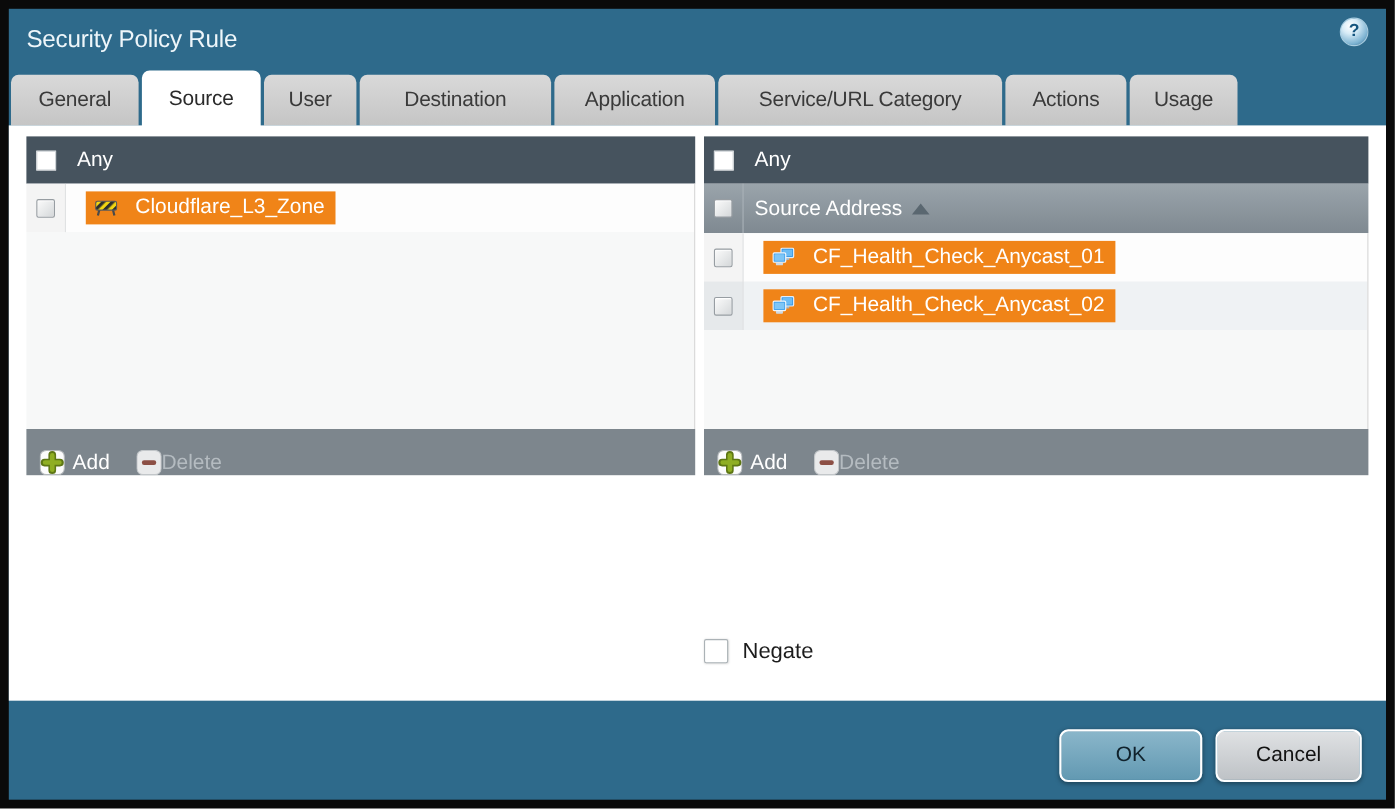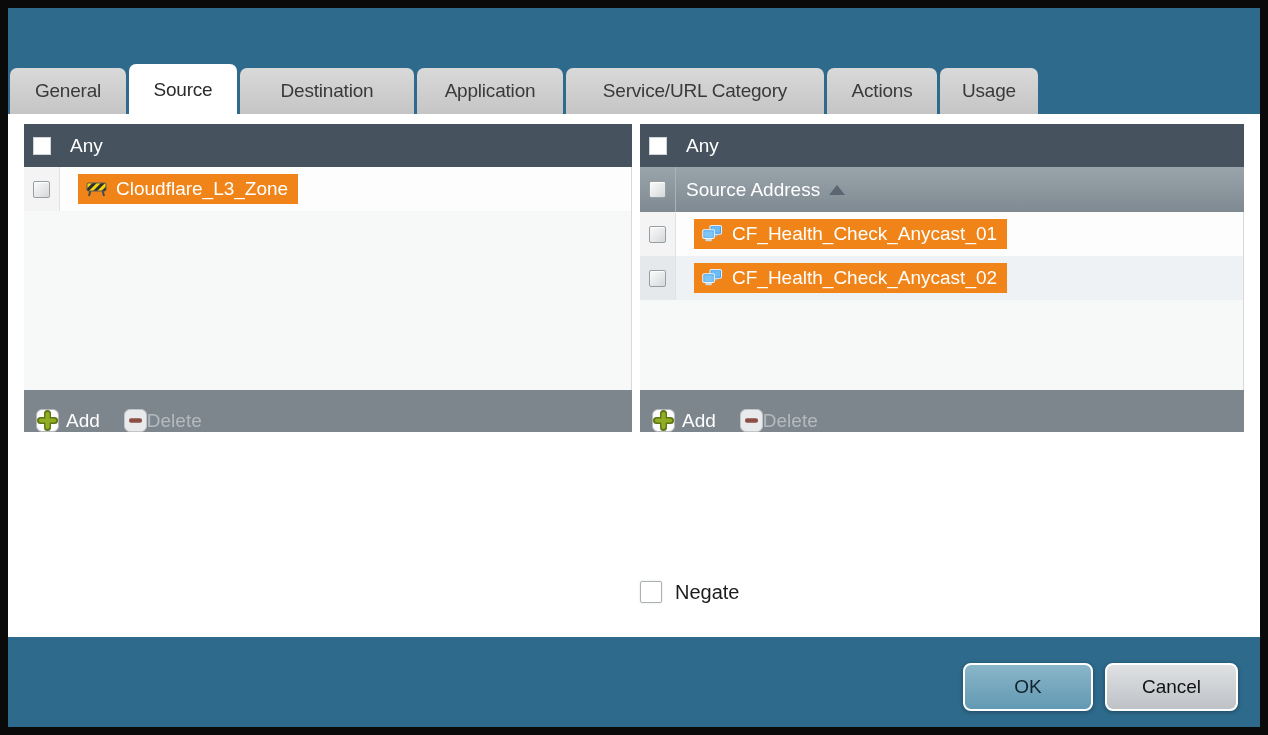--- a/index.html
+++ b/index.html
@@ -81,21 +81,21 @@
   .row { height:44px; display:flex; align-items:stretch; }
   .row.odd  { background:#fdfdfd; }
   .row.even { background:#eff2f4; }
   .cb-cell {
     width:36px; flex:0 0 auto; display:flex; align-items:center; justify-content:center;
     background:rgba(0,0,0,0.035); border-right:1px solid #e0e2e3;
   }
   .chip {
     align-self:center; margin-left:18px; height:30px;
     background:#F08418; color:#fff; font-size:19px;
-    display:inline-flex; align-items:center; gap:9px; padding:0 10px 0 8px;
+    display:inline-flex; align-items:center; gap:16px; padding:0 10px 0 8px;
     cursor:pointer;
   }
 
   .panel-footer {
     height:42px; flex:0 0 auto; background:#7D868D;
     display:flex; align-items:flex-end; padding-left:12px;
   }
   .btn-add { display:flex; align-items:center; gap:7px; cursor:pointer; }
   .btn-add span { color:#fff; font-size:19px; }
   .btn-delete { display:flex; align-items:center; gap:0; margin-left:24px; cursor:default; }
@@ -141,24 +141,29 @@
     background:linear-gradient(#dfe1e3,#bec2c6); color:#121212;
   }
 
   .icon { flex:0 0 auto; display:inline-flex; }
 </style>
 </head>
 <body>
 
 <div class="dialog">
 
+  <div class="titlebar">
+    <div class="title">Security Policy Rule</div>
+    <div class="help-icon">?</div>
+  </div>
 
   <div class="tabs">
     <div class="tab" style="width:116px">General</div>
     <div class="tab active" style="width:108px">Source</div>
+    <div class="tab" style="width:84px">User</div>
     <div class="tab" style="width:174px">Destination</div>
     <div class="tab" style="width:146px">Application</div>
     <div class="tab" style="width:258px">Service/URL Category</div>
     <div class="tab" style="width:110px">Actions</div>
     <div class="tab" style="width:98px">Usage</div>
   </div>
 
   <div class="content">
 
     <div class="panel left">

